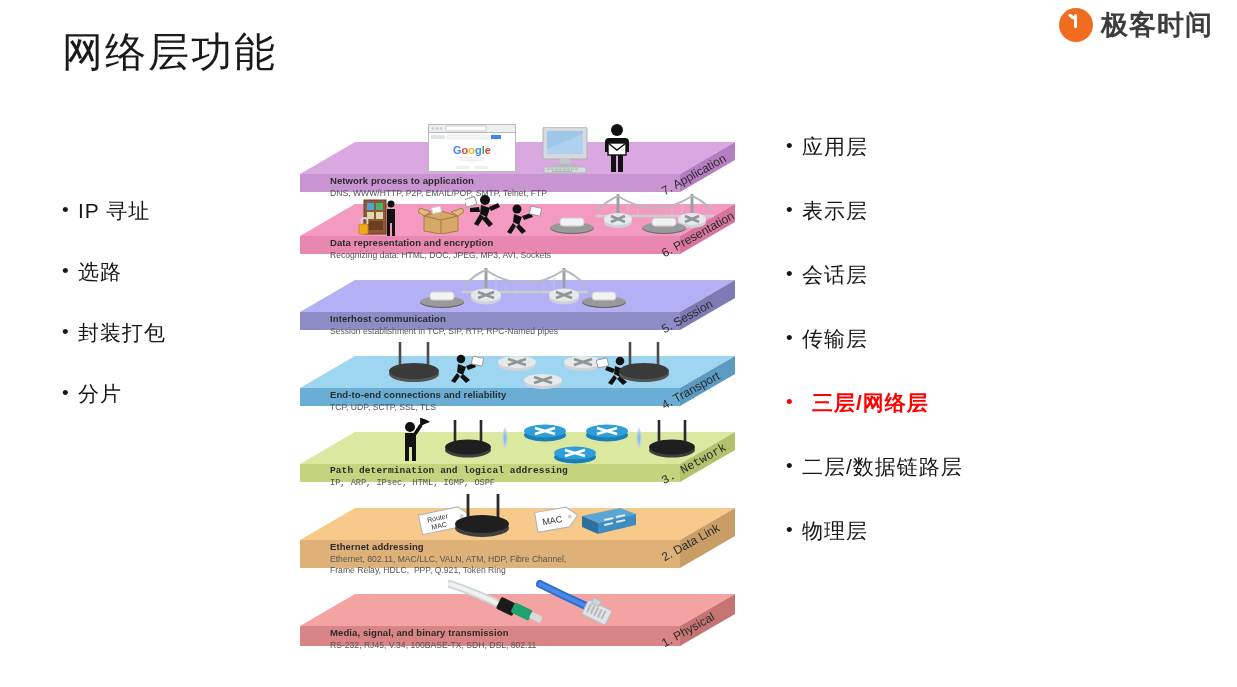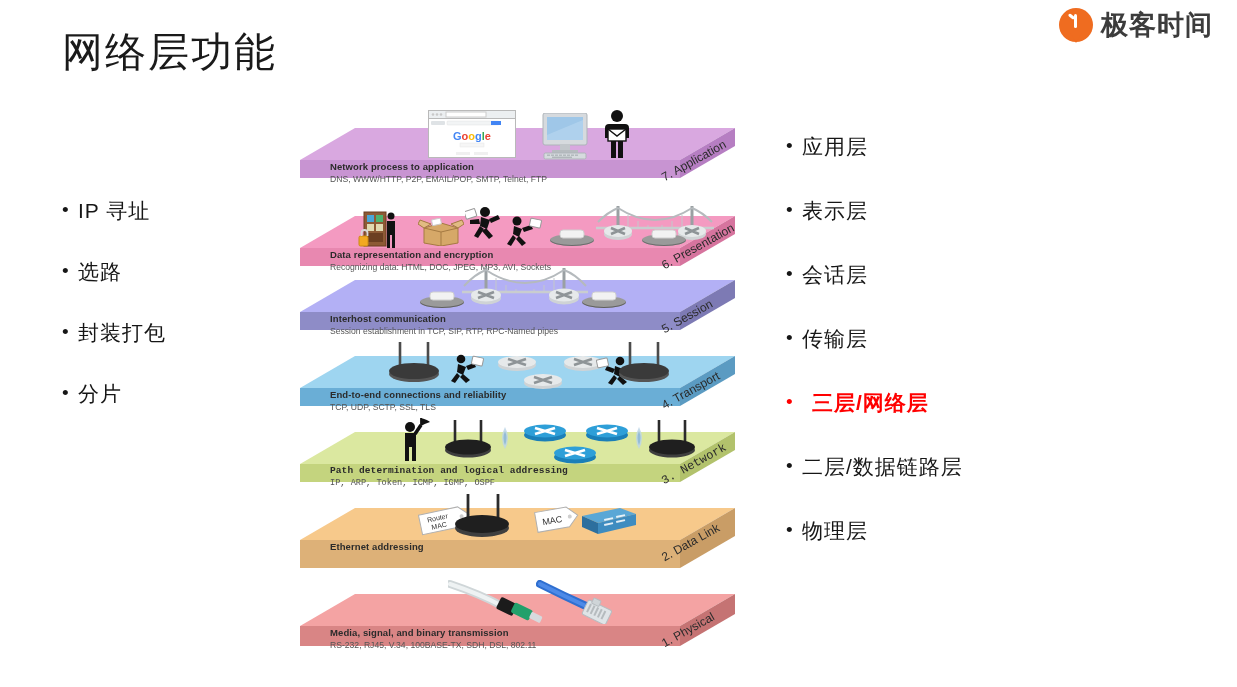--- a/index.html
+++ b/index.html
@@ -143,21 +143,21 @@
     <span class="txt">二层/数据链路层</span>
   </li>
   <li>
     <span class="dot">•</span>
     <span class="txt">物理层</span>
   </li>
 </ul>
 
 <div id="osi">
 
-  <div class="layer" style="top:0px;height:78px;">
+  <div class="layer" style="top:14px;height:78px;">
     <div class="slab" style="height:78px;">
       <svg width="440" height="78" viewBox="0 0 440 78">
         <polygon points="0,52 55,20 435,20 380,52" fill="#d9a8e0"></polygon>
         <polygon points="0,52 380,52 380,70 0,70" fill="#c894d2"></polygon>
         <polygon points="380,52 435,20 435,38 380,70" fill="#b67ec2"></polygon>
       </svg>
 
       <div class="art" style="left:128px;top:2px;">
         <svg width="88" height="48" viewBox="0 0 88 48">
           <rect x="0.5" y="0.5" width="87" height="47" fill="#fff" stroke="#b9b9b9"></rect>
@@ -205,21 +205,21 @@
           <rect x="6" y="20" width="18" height="12" fill="#fff" stroke="#111" stroke-width="1.4"></rect>
           <path d="M6 20 L15 27 L24 20" fill="none" stroke="#111" stroke-width="1.4"></path>
         </svg>
       </div>
       <div class="lyr-title" style="top:53px;">Network process to application</div>
       <div class="lyr-sub" style="top:66px;">DNS, WWW/HTTP, P2P, EMAIL/POP, SMTP, Telnet, FTP</div>
       <div class="lyr-side" style="left:366px;top:62px;">7. Application</div>
     </div>
   </div>
 
-  <div class="layer" style="top:88px;height:78px;">
+  <div class="layer" style="top:76px;height:78px;">
     <div class="slab" style="height:78px;">
       <svg width="440" height="78" viewBox="0 0 440 78">
         <polygon points="0,52 55,20 435,20 380,52" fill="#f49ac1"></polygon>
         <polygon points="0,52 380,52 380,70 0,70" fill="#e888b0"></polygon>
         <polygon points="380,52 435,20 435,38 380,70" fill="#d6749e"></polygon>
       </svg>
       <div class="art" style="left:58px;top:14px;">
         <svg width="48" height="40" viewBox="0 0 48 40">
           <rect x="6" y="2" width="22" height="34" fill="#8d5a35" stroke="#6b3f22"></rect>
           <rect x="9" y="5" width="7" height="7" fill="#4aa6d8"></rect>
@@ -500,21 +500,21 @@
       </div>
       <div class="art" style="left:346px;top:8px;">
         <svg width="52" height="40" viewBox="0 0 52 40">
           <line x1="13" y1="0" x2="13" y2="24" stroke="#2b2b2b" stroke-width="2.6"></line>
           <line x1="39" y1="0" x2="39" y2="24" stroke="#2b2b2b" stroke-width="2.6"></line>
           <ellipse cx="26" cy="30" rx="23" ry="7.5" fill="#3f3f3f"></ellipse>
           <ellipse cx="26" cy="27" rx="23" ry="7.5" fill="#1f1f1f"></ellipse>
         </svg>
       </div>
       <div class="lyr-title" style="top:53px;">Path determination and logical addressing</div>
-      <div class="lyr-sub" style="top:66px;">IP, ARP, Token, ICMP, IGMP, OSPF</div>
+      <div class="lyr-sub" style="top:66px;">IP, ARP, IPsec, HTML, IGMP, OSPF</div>
       <div class="lyr-side" style="left:366px;top:62px;">3. Network</div>
     </div>
   </div>
 
   <div class="layer" style="top:380px;height:88px;">
     <div class="slab" style="height:88px;">
       <svg width="440" height="88" viewBox="0 0 440 88">
         <polygon points="0,52 55,20 435,20 380,52" fill="#f7c98b"></polygon>
         <polygon points="0,52 380,52 380,80 0,80" fill="#ddb178"></polygon>
         <polygon points="380,52 435,20 435,48 380,80" fill="#c99d66"></polygon>
@@ -553,20 +553,22 @@
           <path d="M22 19 L60 10 L60 21 L22 30 Z" fill="#3e8cc0"></path>
           <g fill="#fff" opacity=".85">
             <rect x="28" y="15" width="9" height="2" transform="rotate(-12 28 15)"></rect>
             <rect x="40" y="12" width="9" height="2" transform="rotate(-12 40 12)"></rect>
             <rect x="28" y="20" width="9" height="2" transform="rotate(-12 28 20)"></rect>
             <rect x="40" y="17" width="9" height="2" transform="rotate(-12 40 17)"></rect>
           </g>
         </svg>
       </div>
       <div class="lyr-title" style="top:53px;">Ethernet addressing</div>
+      <div class="lyr-sub" style="top:66px;">Ethernet, 802.11, MAC/LLC, VALN, ATM, HDP, Fibre Channel,
+Frame Relay, HDLC,  PPP, Q.921, Token Ring</div>
       <div class="lyr-side" style="left:366px;top:62px;">2. Data Link</div>
     </div>
   </div>
 
   <div class="layer" style="top:466px;height:80px;">
     <div class="slab" style="height:80px;">
       <svg width="440" height="80" viewBox="0 0 440 80">
         <polygon points="0,52 55,20 435,20 380,52" fill="#f4a3a3"></polygon>
         <polygon points="0,52 380,52 380,72 0,72" fill="#d98585"></polygon>
         <polygon points="380,52 435,20 435,40 380,72" fill="#c57373"></polygon>

